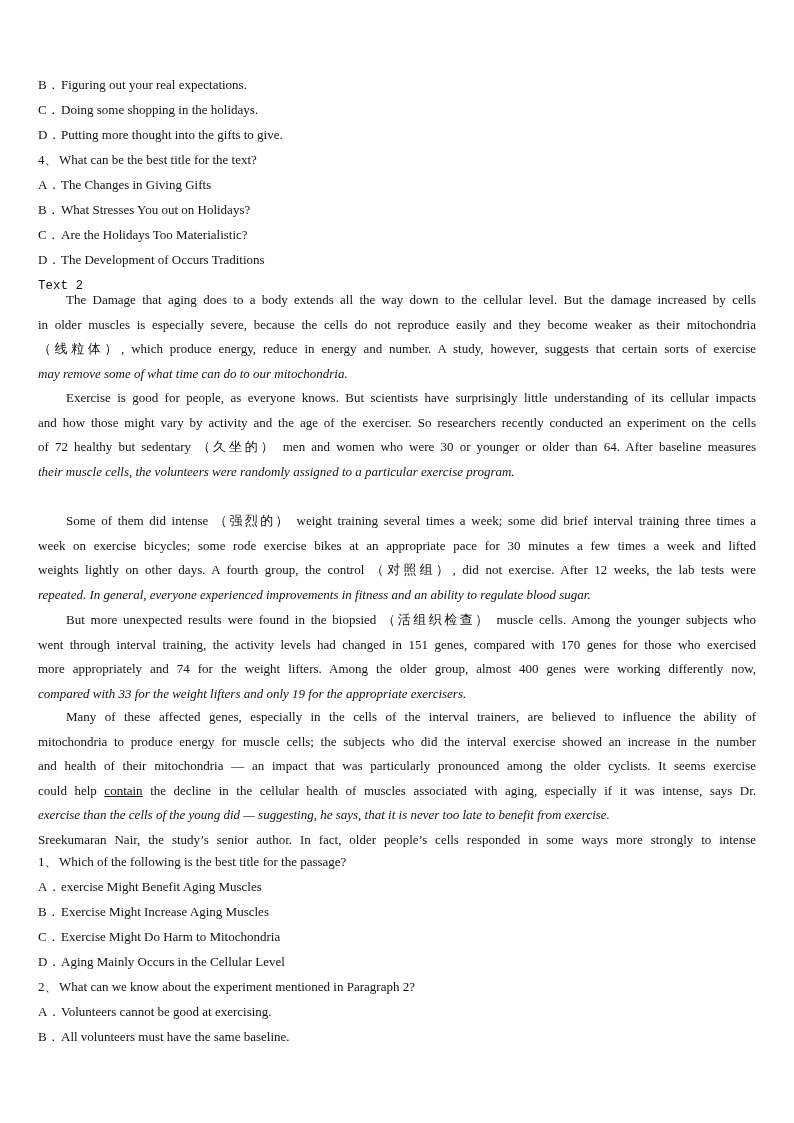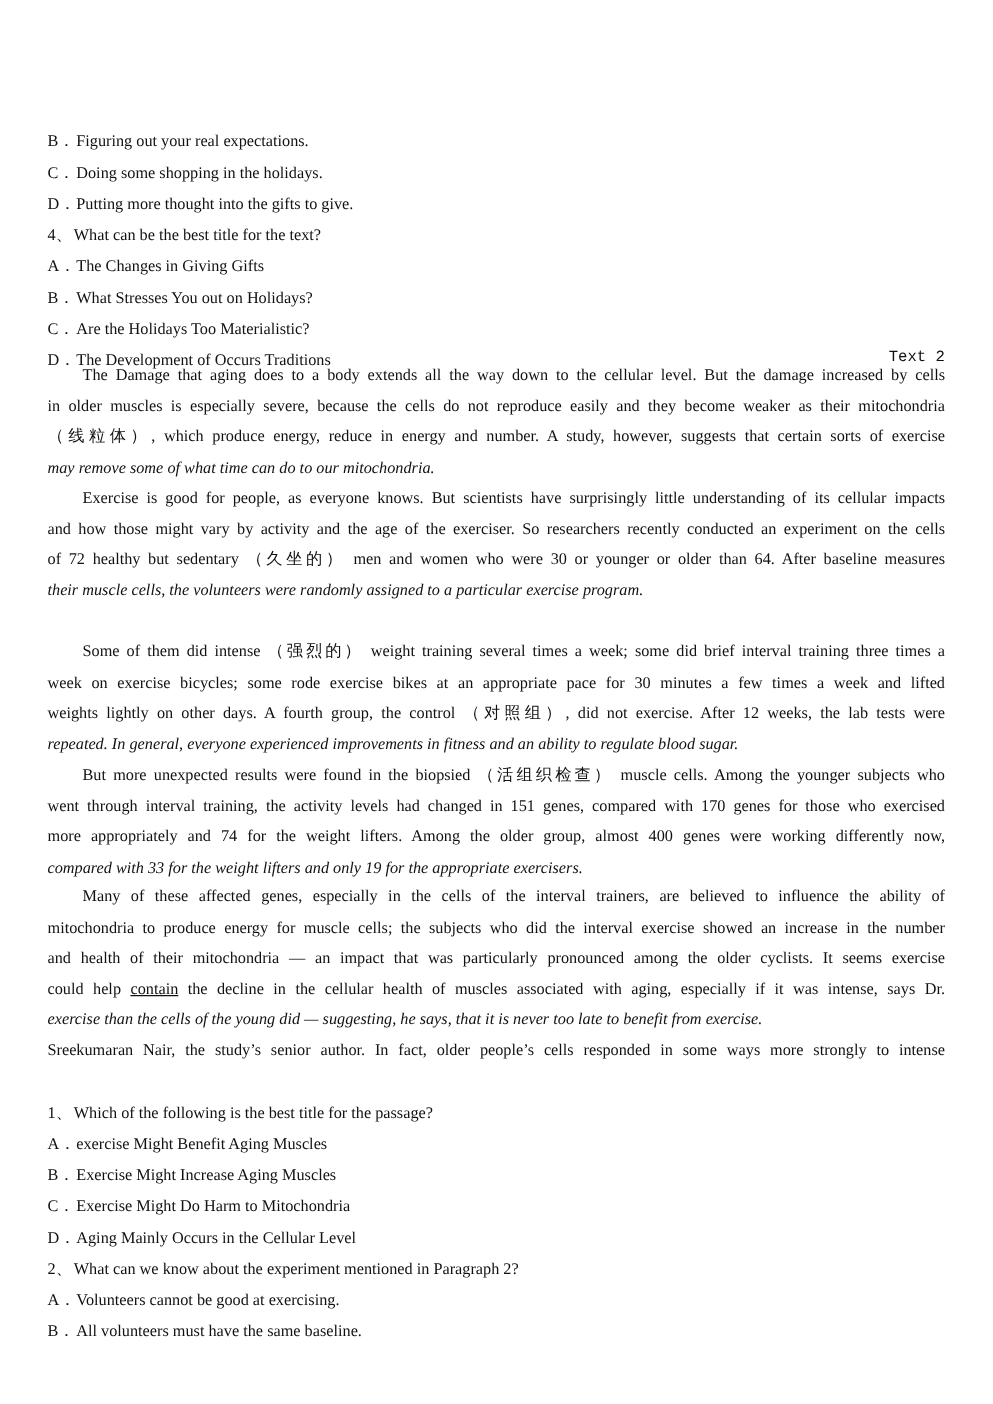--- a/index.html
+++ b/index.html
@@ -2,25 +2,25 @@
 <html><head>
 <meta charset="utf-8">
 <style>
   html, body { margin: 0; padding: 0; background: #ffffff; }
   body {
     width: 794px; height: 1123px; position: relative; overflow: hidden;
     font-family: "Liberation Serif", "DejaVu Serif", serif;
     color: #111111; font-size: 13px;
   }
   .page { position: absolute; left: 38px; top: 0; width: 718px; }
-  .line { position: absolute; left: 0; white-space: nowrap; line-height: 16px; margin-top: 28px; }
+  .line { position: absolute; left: 0; white-space: nowrap; line-height: 16px; }
   .opt-letter { display: inline-block; width: 23px; }
   .q-num { display: inline-block; width: 21px; }
   .title {
-    position: absolute; left: 0; width: 718px; text-align: right;
+    position: absolute; left: 0; width: 718px; text-align: left;
     font-family: "Liberation Mono", "DejaVu Sans Mono", monospace; font-size: 12.5px; line-height: 16px;
   }
   .para { position: absolute; left: 0; width: 718px; line-height: 24.6px; text-align: justify; }
   .para .pl { display: block; white-space: nowrap; text-align-last: justify; }
   .para .pl.last { text-align-last: left; font-style: italic; }
   .para .pl.indent { text-indent: 28px; }
   u { text-decoration: underline; }
 </style>
 </head>
 <body>

